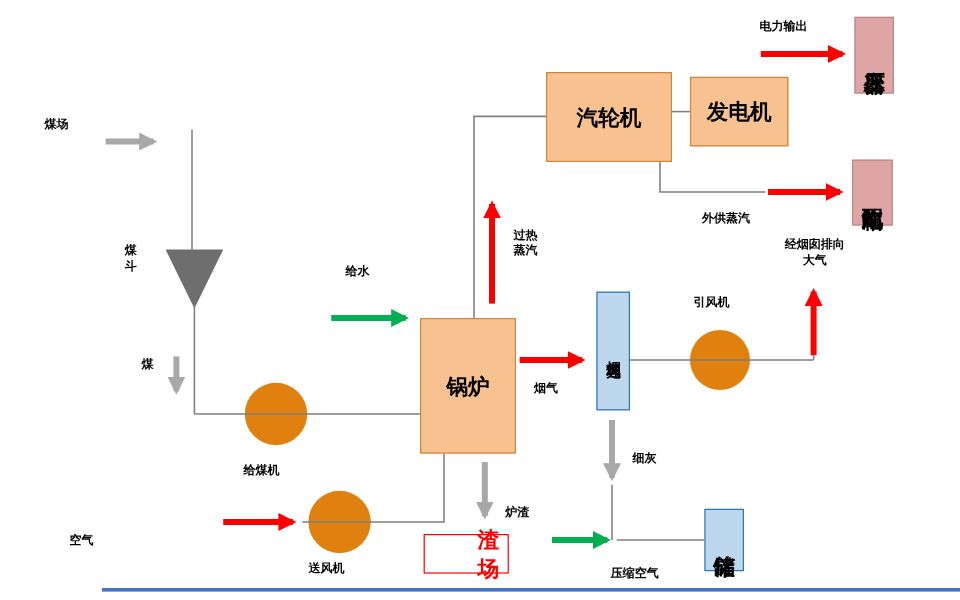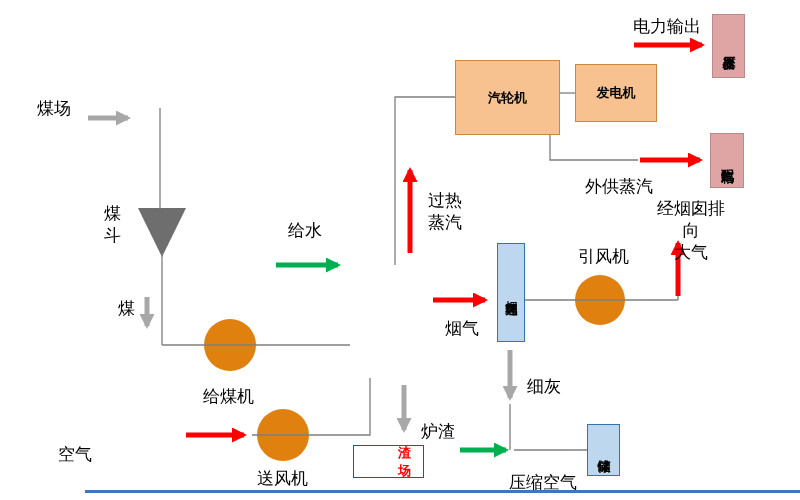--- a/index.html
+++ b/index.html
@@ -1,27 +1,27 @@
 <!DOCTYPE html>
 <html style="--background: #FFFFFF; --box-peach: #F7C28F; --box-peach-border: #C9873F; --box-pink: #DFA5A5; --box-pink-border: #BA8A8A; --box-blue: #BDD7EE; --box-blue-border: #2E75B6; --slag-red: #FF0000; --arrow-red: #FF0000; --arrow-green: #00B050; --arrow-gray: #A8A8A8; --line-gray: #7F7F7F; --funnel-gray: #6E6E6E; --circle-orange: #E0810F; --bottom-blue: #4472C4;"><head>
 <meta charset="utf-8">
 <style>
   html,body{margin:0;padding:0;background:#fff;}
   .stage{
     position:relative;width:800px;height:500px;overflow:hidden;background:var(--background,#fff);
     font-family:"Liberation Sans","DejaVu Sans",sans-serif;
   }
   .lbl{
-    position:absolute;font-weight:normal;font-size:17px;color:#000;
+    position:absolute;font-weight:bold;font-size:10px;color:#000;
     white-space:pre-line;line-height:1.3;
   }
   .ctr{text-align:center;}
   .box{
     position:absolute;box-sizing:border-box;display:flex;align-items:center;justify-content:center;
-    font-weight:bold;font-size:13px;color:#000;border:1px solid #888;
+    font-weight:bold;font-size:18px;color:#000;border:1px solid #888;
   }
   .peach{background:var(--box-peach,#F7C28F);border-color:var(--box-peach-border,#C9873F);}
   .pink{background:var(--box-pink,#DFA5A5);border-color:var(--box-pink-border,#BA8A8A);}
   .blue{background:var(--box-blue,#BDD7EE);border-color:var(--box-blue-border,#2E75B6);}
   .slagyard{background:#fff;border-color:var(--slag-red,#FF0000);color:var(--slag-red,#FF0000);padding-left:44px;}
   .vert{writing-mode:vertical-rl;text-orientation:upright;letter-spacing:1px;}
   svg{position:absolute;left:0;top:0;}
   .thin{stroke:var(--line-gray,#7F7F7F);stroke-width:1.3;fill:none;}
   .ar{stroke-width:5;fill:none;}
   .red{stroke:var(--arrow-red,#FF0000);}
@@ -78,20 +78,21 @@
     <path class="ar red" marker-end="url(#ahr)" d="M433,300 H485"></path>
     <path class="ar red" marker-end="url(#ahr)" d="M410,253 V170"></path>
     <path class="ar red" marker-end="url(#ahr)" d="M634,45 H702"></path>
     <path class="ar red" marker-end="url(#ahr)" d="M640,160 H700"></path>
     <path class="ar red" marker-end="url(#ahr)" d="M678,296 V243"></path>
 
     <path class="ar green" marker-end="url(#ahg)" d="M276,265 H338"></path>
     <path class="ar green" marker-end="url(#ahg)" d="M460,450 H506"></path>
   </svg>
 
+  <div class="box peach" style="left:350px;top:265px;width:80px;height:113px;">锅炉</div>
   <div class="box peach" style="left:455px;top:60px;width:105px;height:75px;">汽轮机</div>
   <div class="box peach" style="left:575px;top:64px;width:82px;height:58px;text-align:right;">发电机</div>
   <div class="box pink vert" style="left:712px;top:14px;width:33px;height:64px;">变压器</div>
   <div class="box pink vert" style="left:710px;top:133px;width:34px;height:55px;">配汽箱</div>
   <div class="box blue vert" style="left:497px;top:243px;width:28px;height:99px;font-size:12px;">烟气处理</div>
   <div class="box blue vert" style="left:587px;top:424px;width:33px;height:52px;">储罐</div>
   <div class="box slagyard" style="left:353px;top:445px;width:71px;height:33px;">渣场</div>
 
   <div class="lbl" style="left:37px;top:98px;">煤场</div>
   <div class="lbl" style="left:104px;top:203px;">煤
@@ -100,20 +101,20 @@
   <div class="lbl" style="left:203px;top:386px;">给煤机</div>
   <div class="lbl" style="left:58px;top:444px;">空气</div>
   <div class="lbl" style="left:257px;top:468px;">送风机</div>
   <div class="lbl" style="left:288px;top:220px;text-align:center;">给水</div>
   <div class="lbl" style="left:428px;top:190px;">过热
 蒸汽</div>
   <div class="lbl" style="left:633px;top:16px;">电力输出</div>
   <div class="lbl" style="left:585px;top:176px;">外供蒸汽</div>
   <div class="lbl" style="left:445px;top:318px;">烟气</div>
   <div class="lbl" style="left:578px;top:246px;">引风机</div>
-  <div class="lbl ctr" style="left:641px;top:198px;width:76px;margin-left:12px;">经烟囱排向
+  <div class="lbl ctr" style="left:641px;top:198px;width:76px;">经烟囱排向
 大气</div>
   <div class="lbl" style="left:527px;top:376px;">细灰</div>
   <div class="lbl" style="left:421px;top:401px;margin-top:20px;">炉渣</div>
   <div class="lbl" style="left:477px;top:472px;margin-left:32px;">压缩空气</div>
 
   <div class="bottomline"></div>
 </div>
 
 </body></html>

